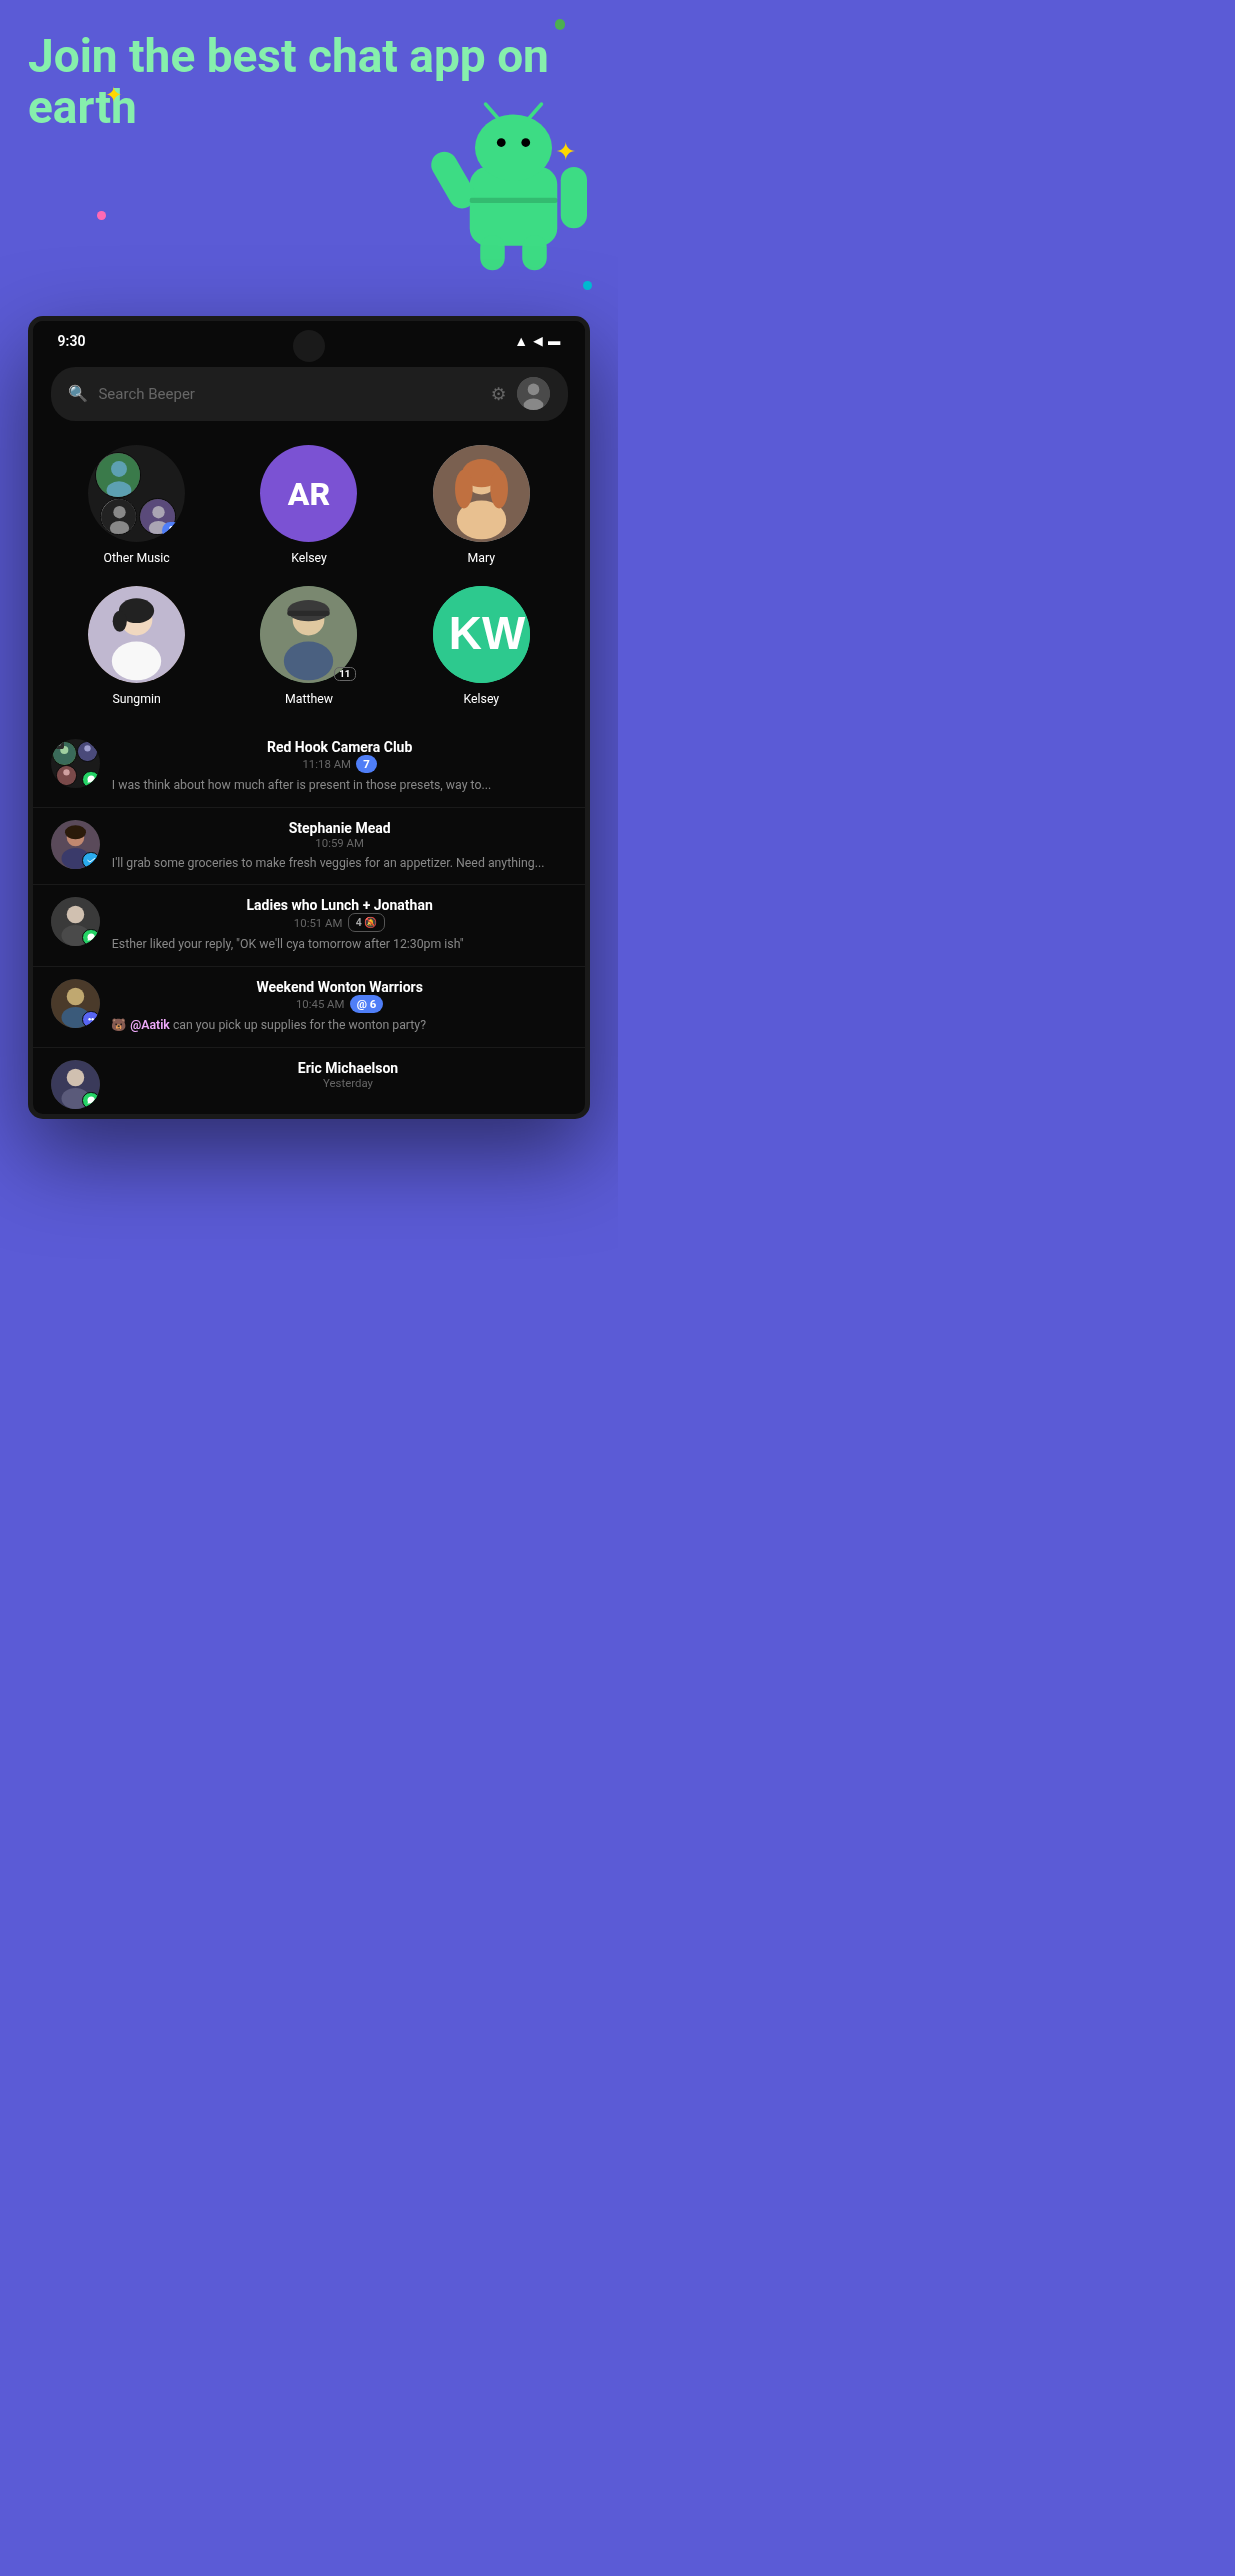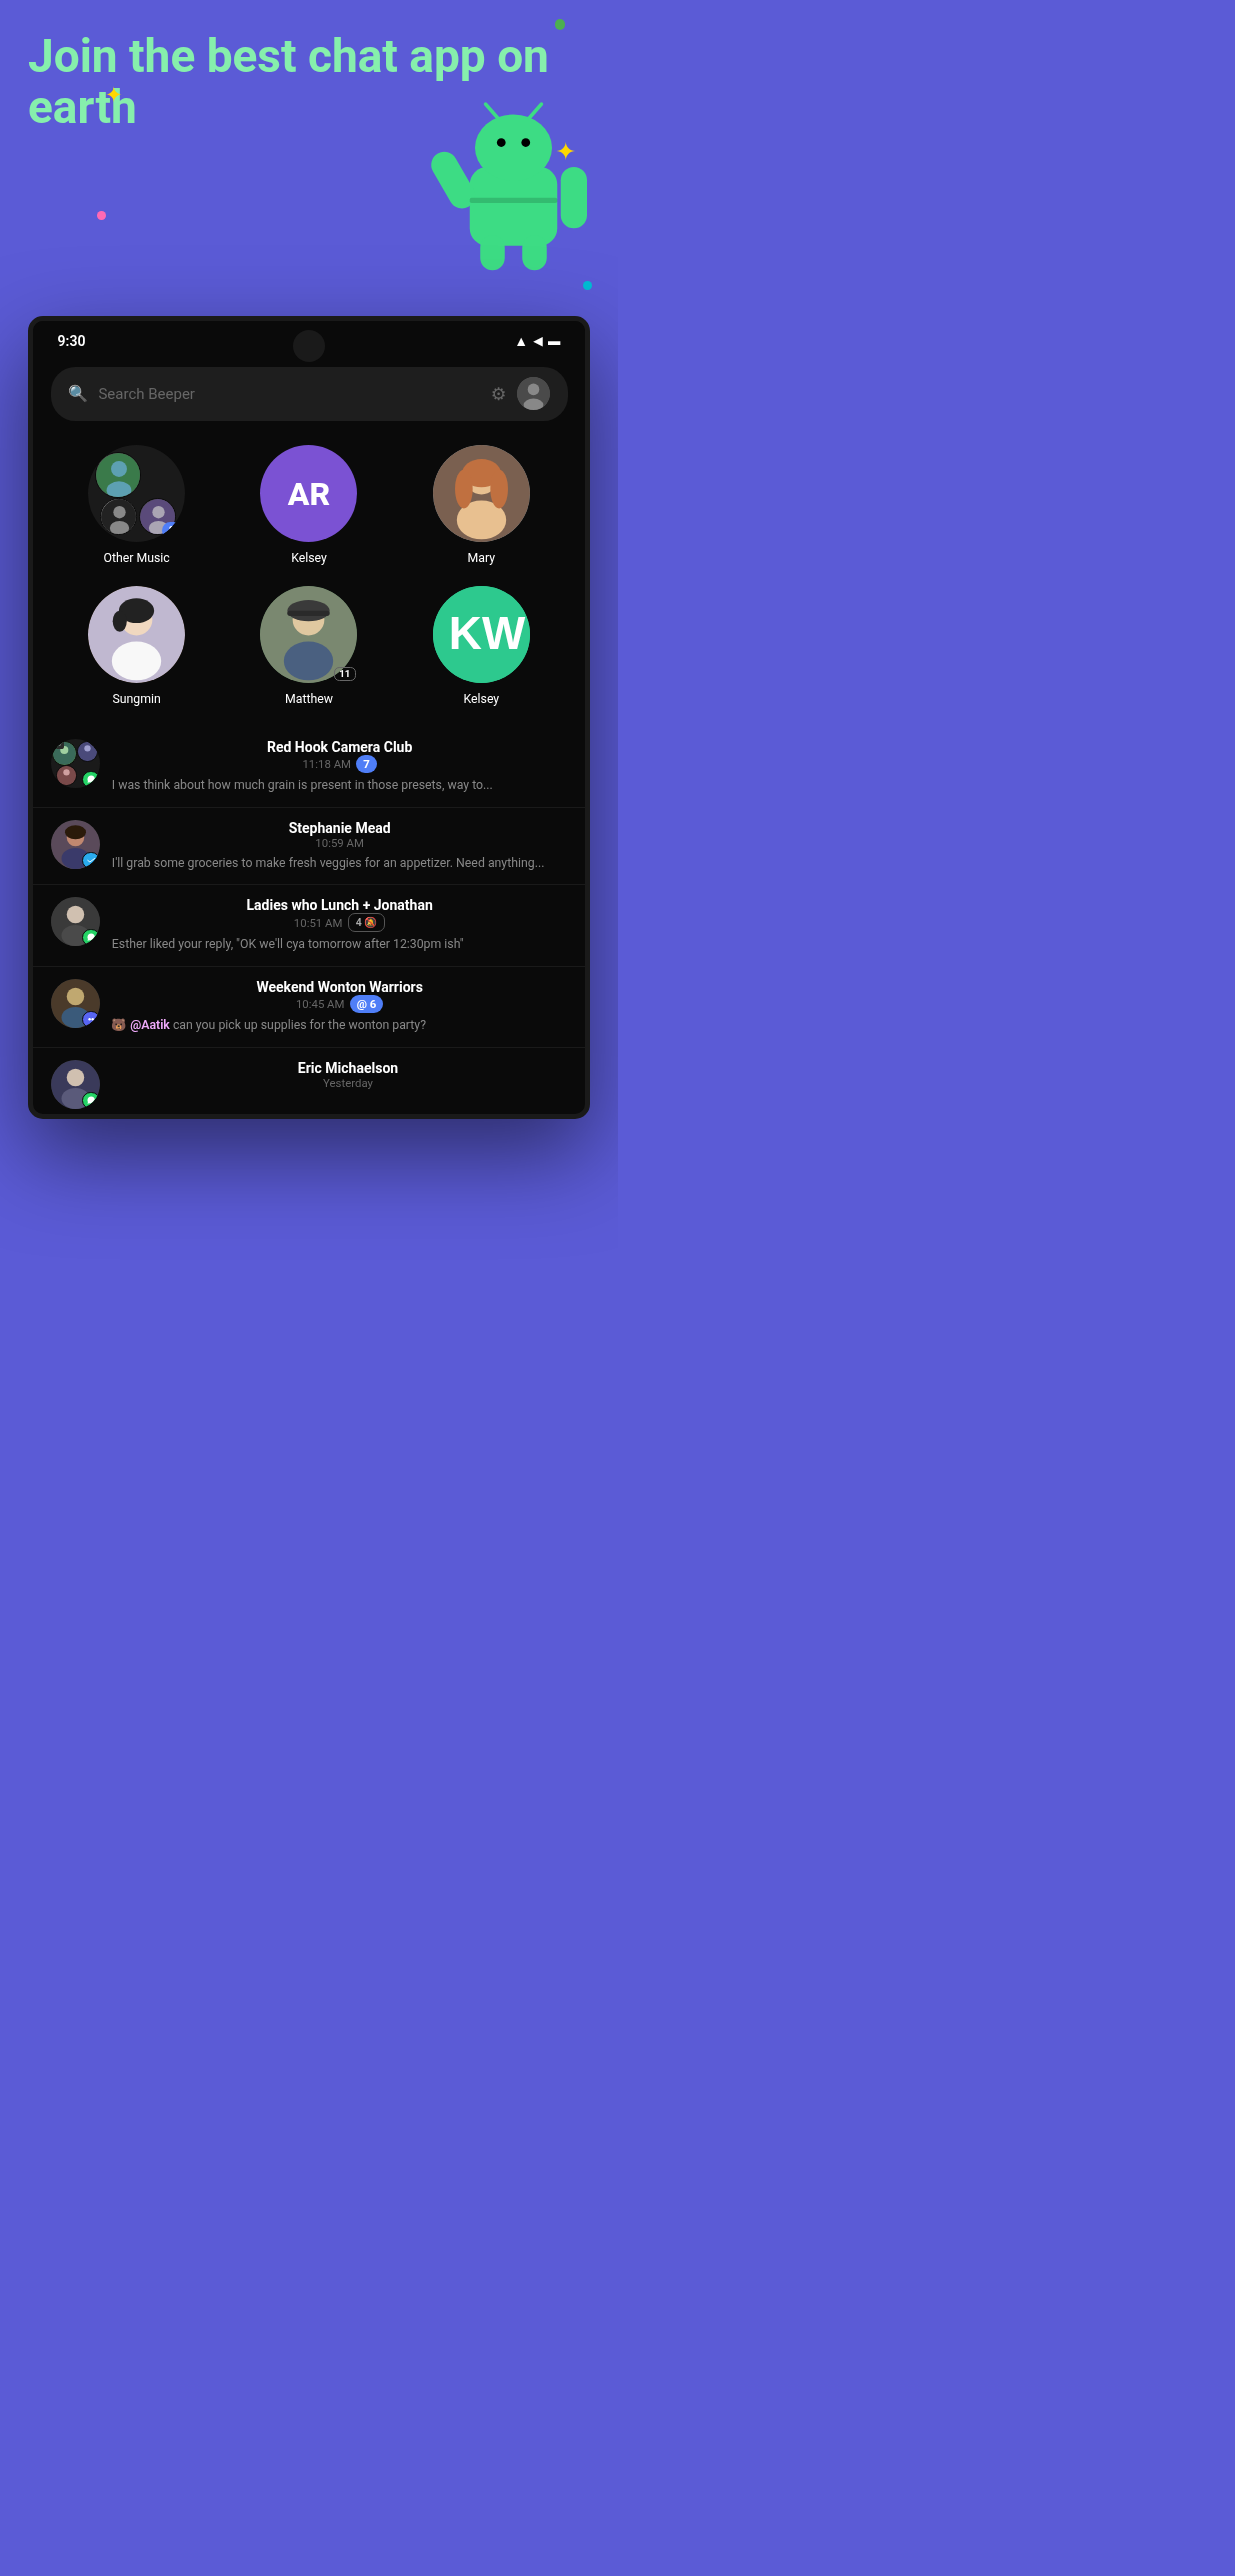--- a/index.html
+++ b/index.html
@@ -661,21 +661,21 @@
           </div>
         </div>
         <div class="chat-content">
           <div class="chat-header">
             <span class="chat-name">Red Hook Camera Club</span>
             <div class="chat-header-right">
               <span class="chat-time">11:18 AM</span>
               <span class="chat-badge">7</span>
             </div>
           </div>
-          <span class="chat-message">I was think about how much grain is present in those presets, way to...</span>
+          <span class="chat-message">I was think about how much after is present in those presets, way to...</span>
         </div>
       </div>
 
       <div class="chat-item">
         <div class="chat-avatar">
           <svg viewBox="0 0 56 56" width="49" height="49">
             <circle cx="28" cy="28" r="28" fill="#5a4a5a"></circle>
             <circle cx="28" cy="20" r="10" fill="#c08870"></circle>
             <ellipse cx="28" cy="44" rx="16" ry="12" fill="#3a3a6a"></ellipse>
             <ellipse cx="28" cy="14" rx="12" ry="8" fill="#2a1a0a"></ellipse>

